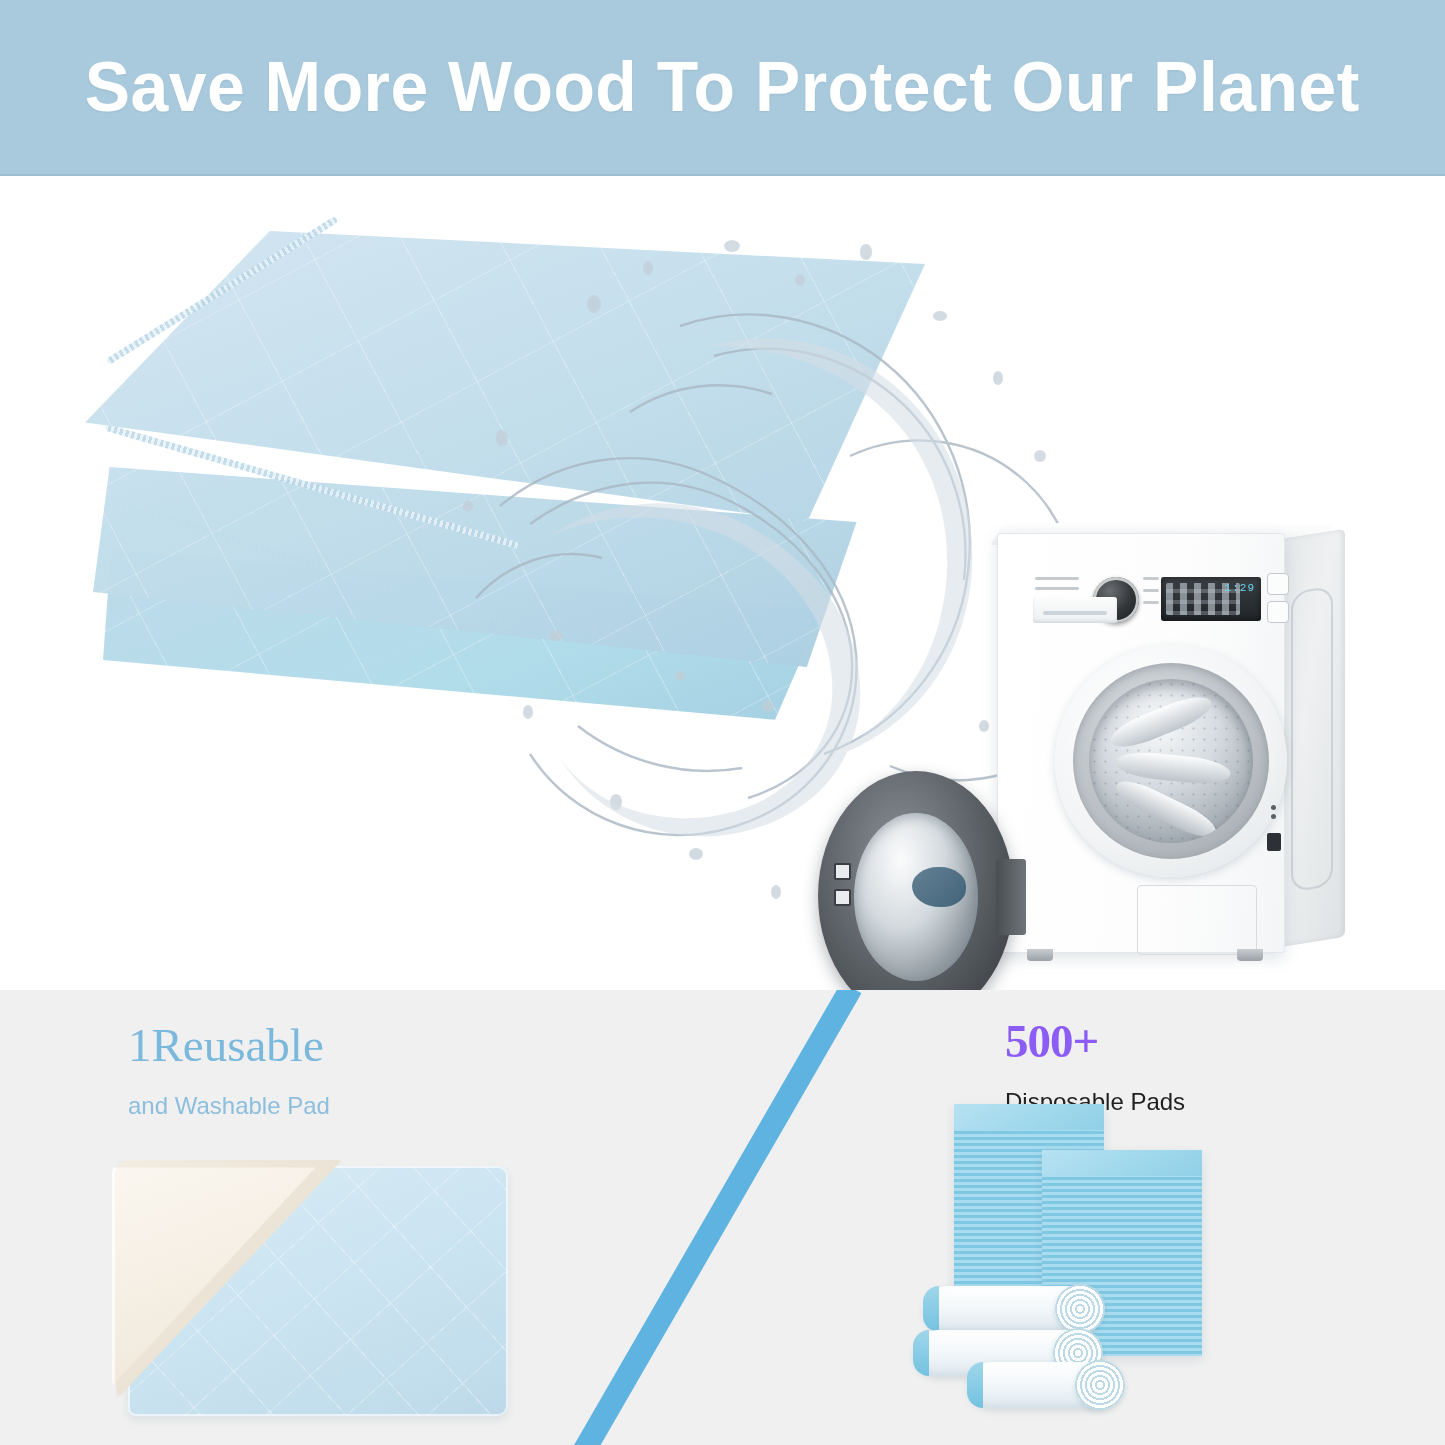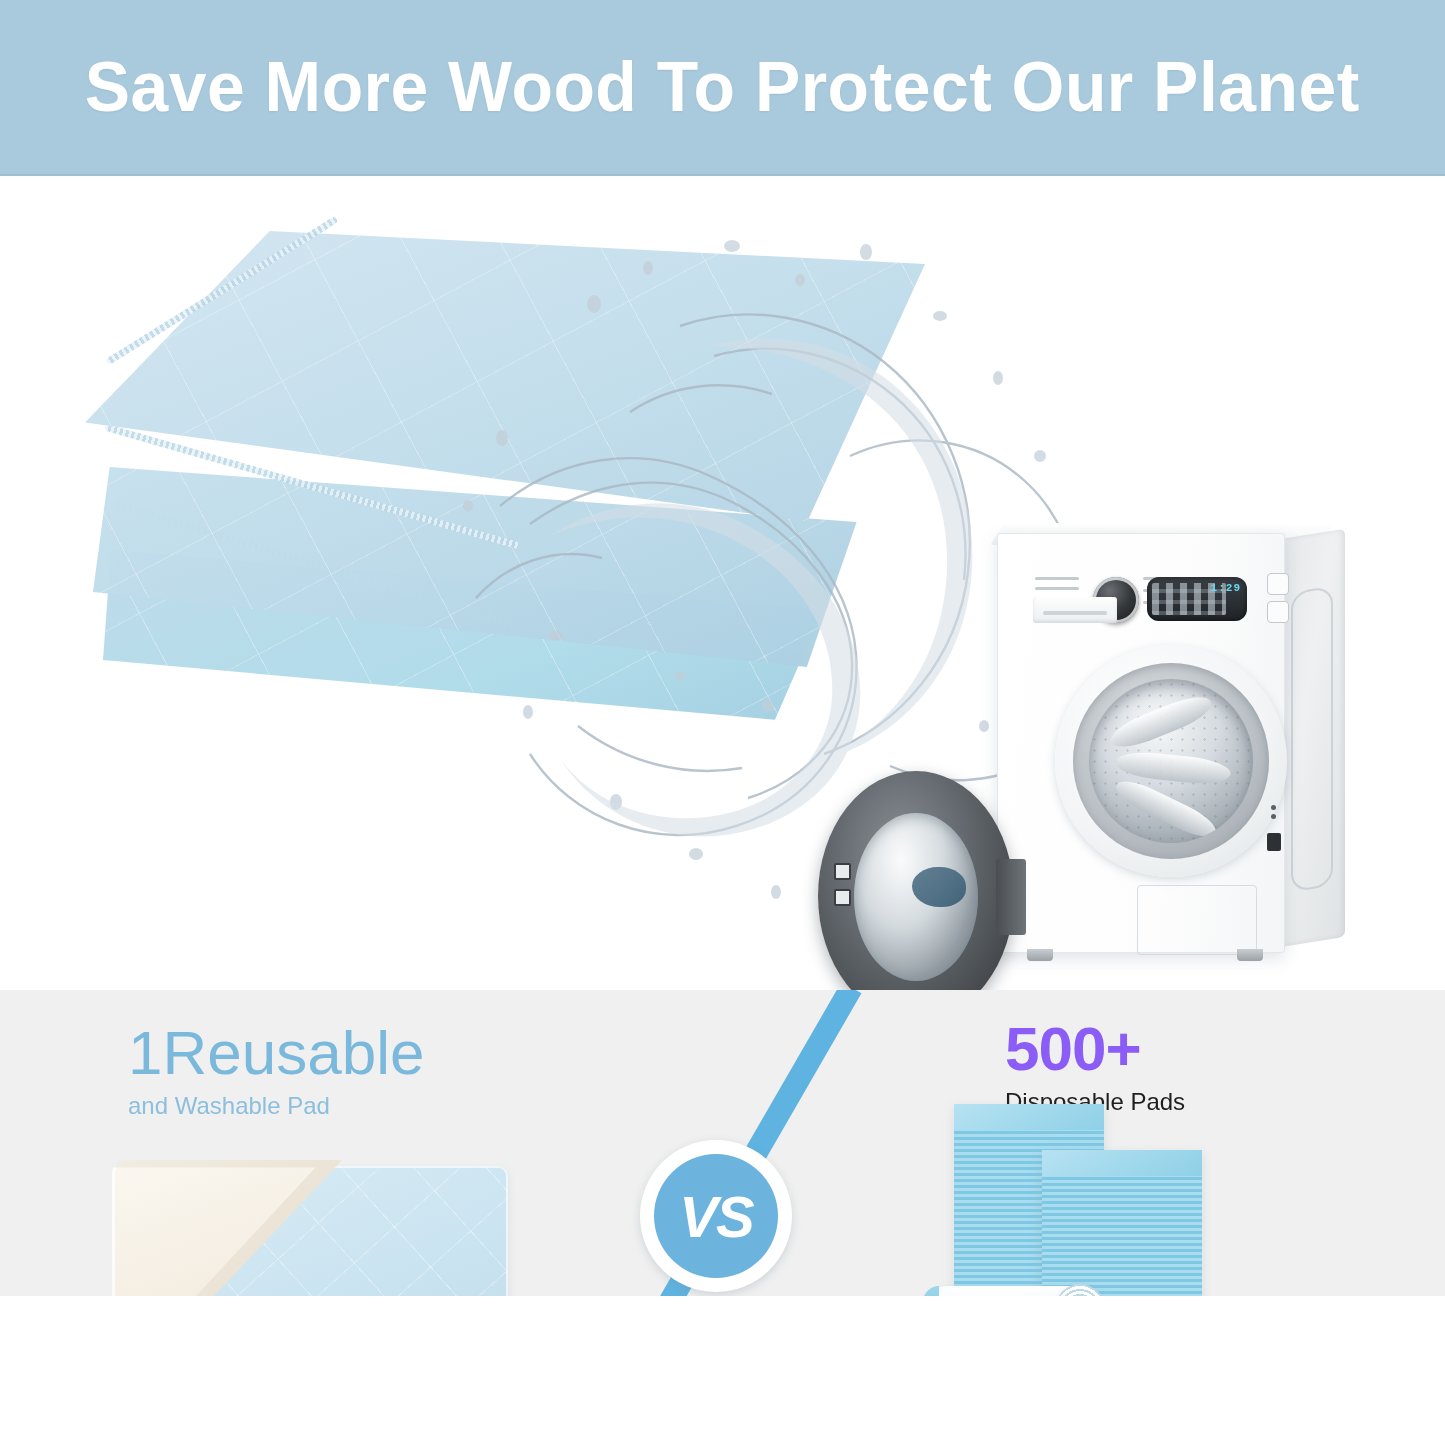--- a/index.html
+++ b/index.html
@@ -2,21 +2,21 @@
 <html><head>
 <meta charset="utf-8">
 <style>
   * { margin:0; padding:0; box-sizing:border-box; }
   html,body { width:1445px; height:1445px; }
   body {
     font-family:"Liberation Sans", sans-serif;
     background:#ffffff;
     overflow:hidden;
   }
-  #page { position:relative; width:1445px; height:1296px; overflow:hidden;text-align:center; }
+  #page { position:relative; width:1445px; height:1445px; overflow:hidden;text-align:center; }
 
   
   .banner {
     position:absolute; left:0; top:0; width:1445px; height:176px;
     background:#a9cadd;
     display:flex; align-items:center; justify-content:center;
     border-bottom:2px solid #9ebfd2;
   }
   .banner-title {
     color:#ffffff;
@@ -102,25 +102,24 @@
   .control-panel {
     position:absolute; left:38px; top:36px; width:258px; height:62px;
   }
   .cp-dial {
     position:absolute; left:58px; top:8px; width:46px; height:46px;
     border-radius:50%;
     background:radial-gradient(circle at 36% 30%,#6b6f73 0%,#35383b 48%,#17191b 100%);
     box-shadow:0 2px 4px rgba(0,0,0,.35), inset 0 0 0 3px rgba(225,228,230,.85);
   }
   .cp-screen {
-    position:absolute; left:112px; top:8px; width:100px; height:44px;
+    position:absolute; left:126px; top:8px; width:100px; height:44px;
     background:linear-gradient(180deg,#3b4045,#202428);
-    border-radius:12px;
+    border-radius:3px;
     box-shadow:inset 0 0 6px rgba(0,0,0,.55);
-    font-weight:bold;
   }
   .cp-digits {
     position:absolute; right:6px; top:5px;
     color:#67d9f0; font-size:11px; letter-spacing:1px;
     font-family:"Liberation Mono", monospace;
   }
   .cp-leds { position:absolute; left:5px; top:6px; width:74px; height:32px;
     background-image:repeating-linear-gradient(90deg, rgba(210,220,228,.55) 0 7px, transparent 7px 14px),
                      repeating-linear-gradient(0deg, rgba(190,200,210,.3) 0 4px, transparent 4px 11px);
     border-radius:2px;
@@ -230,21 +229,21 @@
     position:absolute; left:700px; top:-40px; width:23px; height:560px;
     background:#5fb3e0;
     transform:rotate(30deg);
     transform-origin:50% 50%;
   }
 
   .side-left { position:absolute; left:0; top:0; width:620px; height:455px; }
   .side-right { position:absolute; left:820px; top:0; width:625px; height:455px; }
 
   .label-big {
-    position:absolute; white-space:nowrap; font-size:62px; line-height:1;
+    position:absolute; white-space:nowrap; font-size:47px; line-height:1;font-family:Liberation Serif, serif;
   }
   .label-sub {
     position:absolute; white-space:nowrap; font-size:24px; line-height:1;
   }
   .left .label-big { left:128px; top:32px; color:#7ab8dc; font-weight:normal; }
   .left .label-sub { left:128px; top:104px; color:#8cbedd; font-weight:normal; }
   .right .label-big { left:185px; top:28px; color:#8b5cf6; font-weight:bold; letter-spacing:-1px; }
   .right .label-sub { left:185px; top:100px; color:#1f1f1f; font-weight:normal; }
 
   
@@ -493,19 +492,14 @@
         <div class="droll droll-2">
           <div class="droll-end"></div>
         </div>
         <div class="droll droll-3">
           <div class="droll-end"></div>
         </div>
       </div>
     </div>
   </div>
 
-  <div class="vs-badge">
-    <div class="vs-inner">
-      <span class="vs-text">VS</span>
-    </div>
-  </div>
 
 </div>
 
 </body></html>

